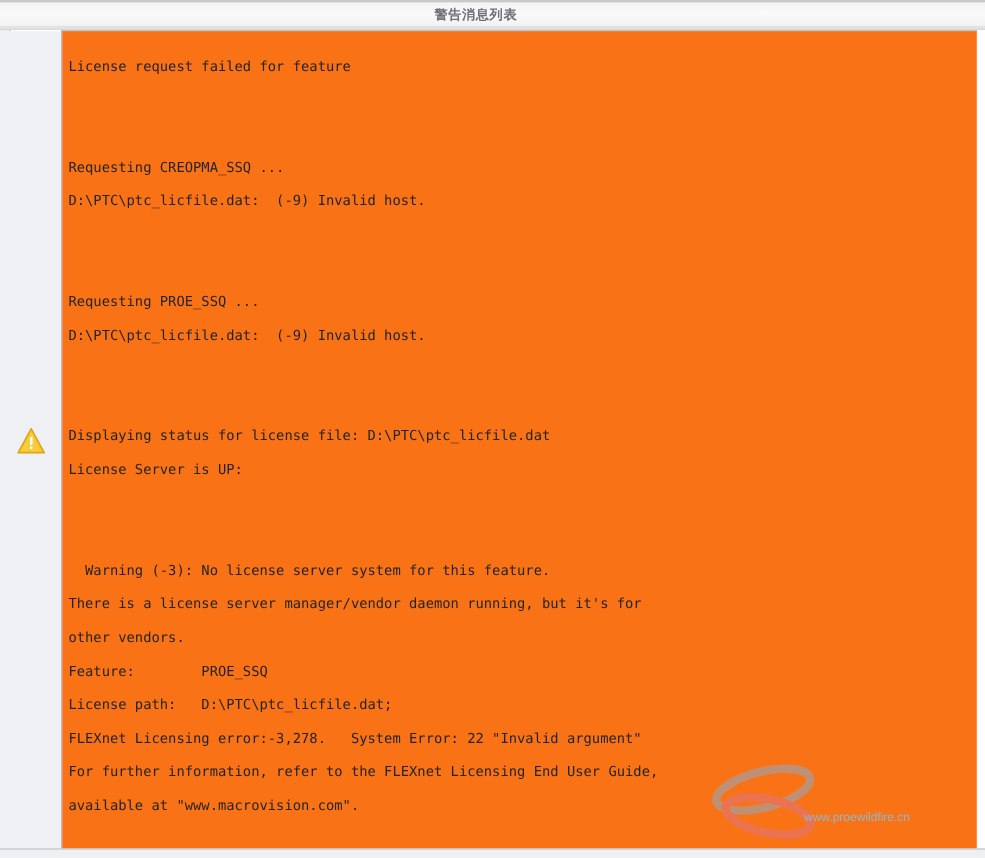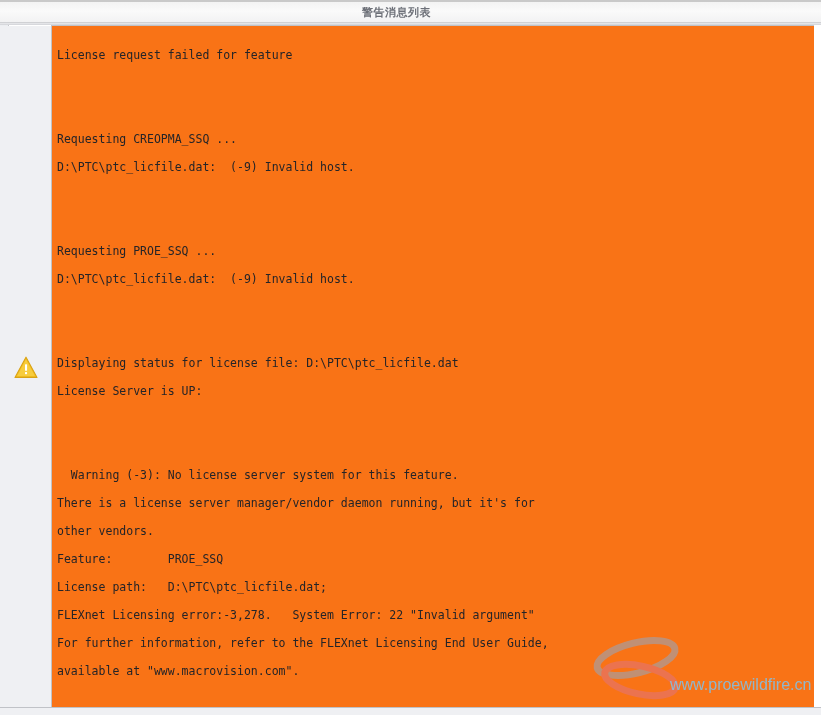--- a/index.html
+++ b/index.html
@@ -149,21 +149,21 @@
     color: #35a845;
     opacity: 0.92;
     letter-spacing: 1px;
     white-space: nowrap;
   }
   #watermark-url {
     position: absolute;
     left: 80px;
     top: 48px;
     font-family: "Liberation Sans", sans-serif;
-    font-size: 16px;
+    font-size: 10px;
     color: #7fc2ea;
     opacity: 0.85;
     white-space: nowrap;
   }
 </style>
 </head>
 <body>
 
 <div id="outer-scroll-edge">
   <div class="gutter-tick" style="top:22px"></div>

